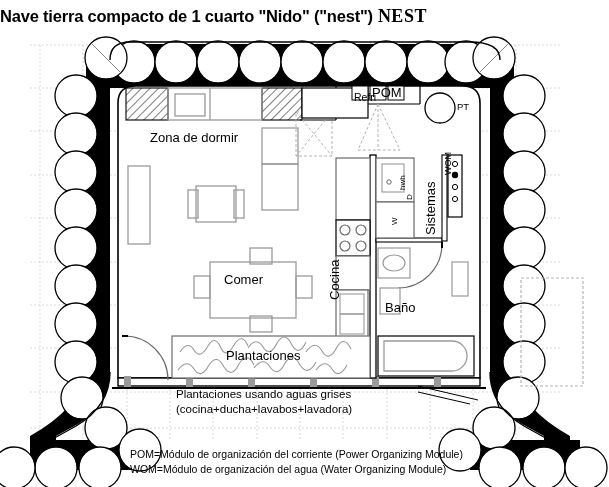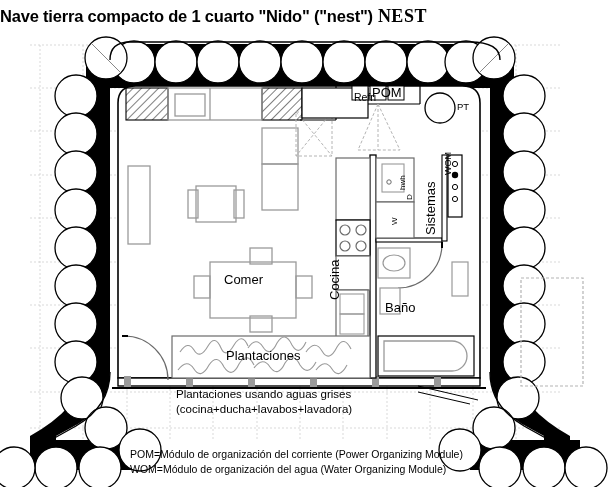--- a/index.html
+++ b/index.html
@@ -309,20 +309,21 @@
 
       <path d="M124,336 A44,44 0 0 1 168,380" fill="none" stroke="#6a6a6a" stroke-width="1.2"></path>
       <line x1="122" y1="336" x2="128" y2="336" stroke="#000" stroke-width="2"></line>
     </g>
 
     <rect x="521" y="278" width="62" height="108" fill="none" stroke="#b4b4b4" stroke-width="1.2" stroke-dasharray="3,2"></rect>
 
     </g>
   </svg>
 
+  <div class="lbl room" style="left:150px;top:130px;">Zona de dormir</div>
 
   <div class="lbl room" style="left:224px;top:272px;">Comer</div>
 
   <div class="lbl room rot90" style="left:327px;top:300px;">Cocina</div>
 
   <div class="lbl room rot90" style="left:423px;top:235px;">Sistemas</div>
 
   <div class="lbl room" style="left:385px;top:300px;text-align:right;">Baño</div>
 
   <div class="lbl room" style="left:226px;top:348px;">Plantaciones</div>

